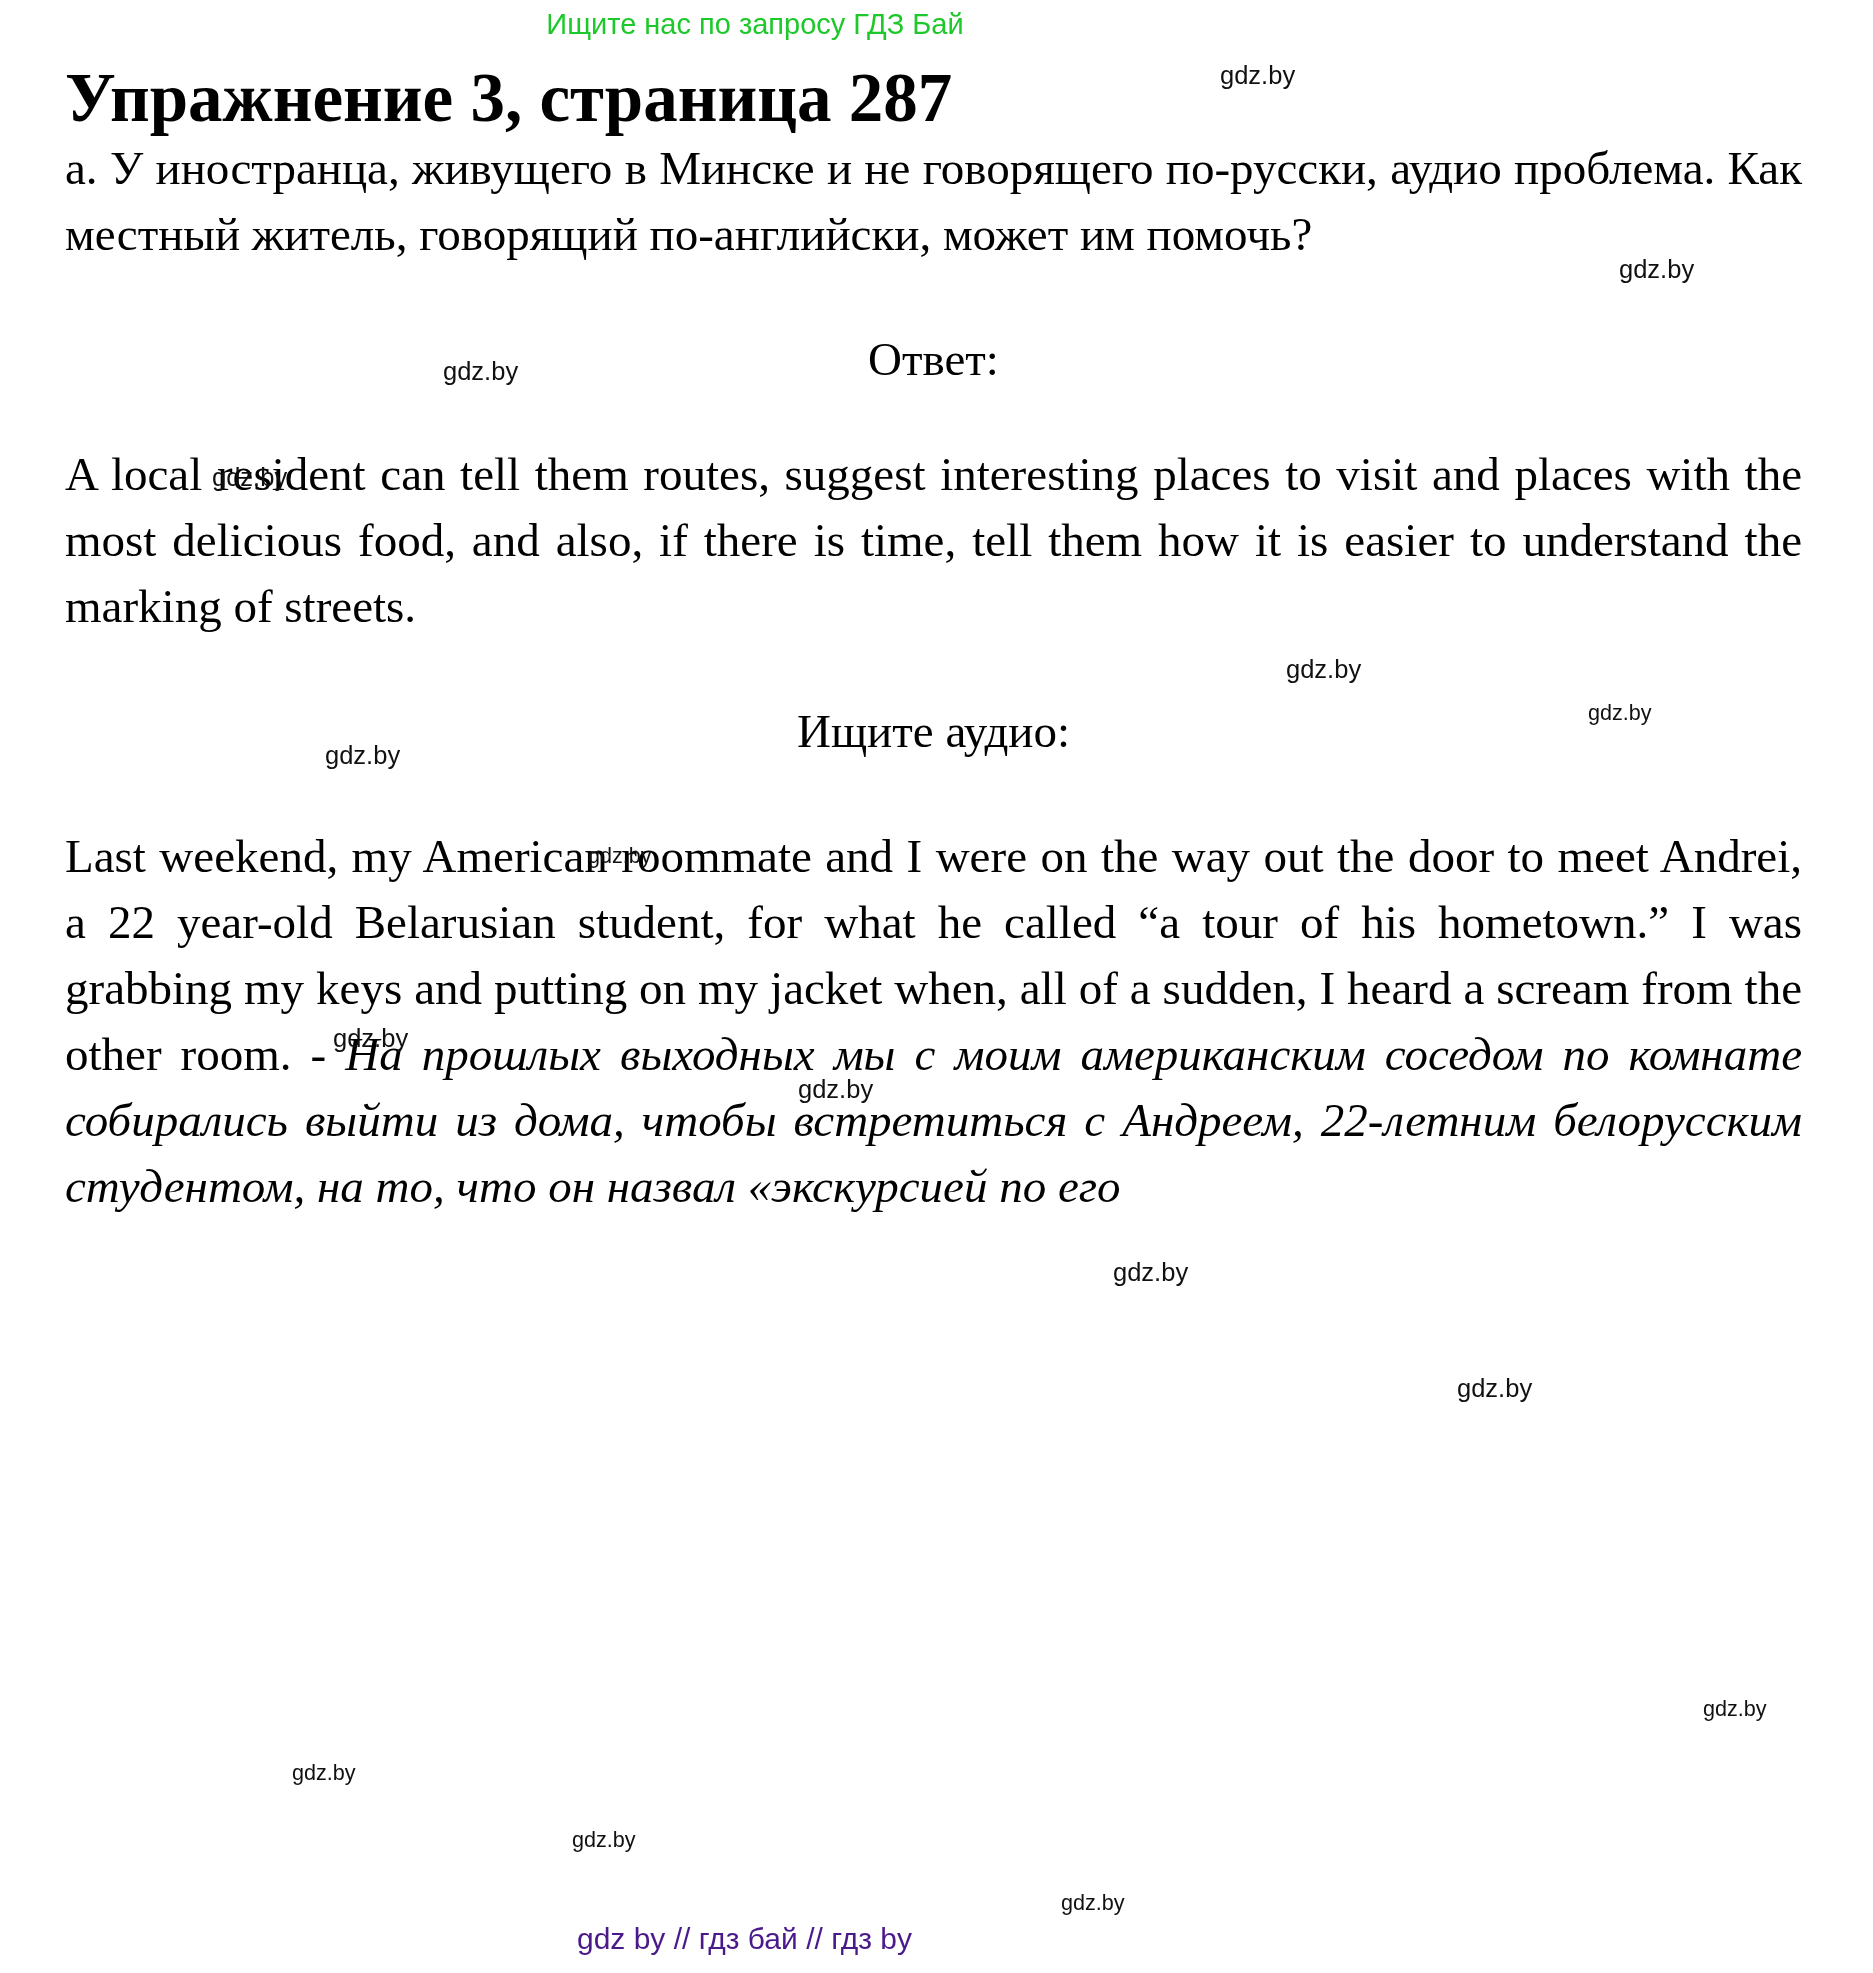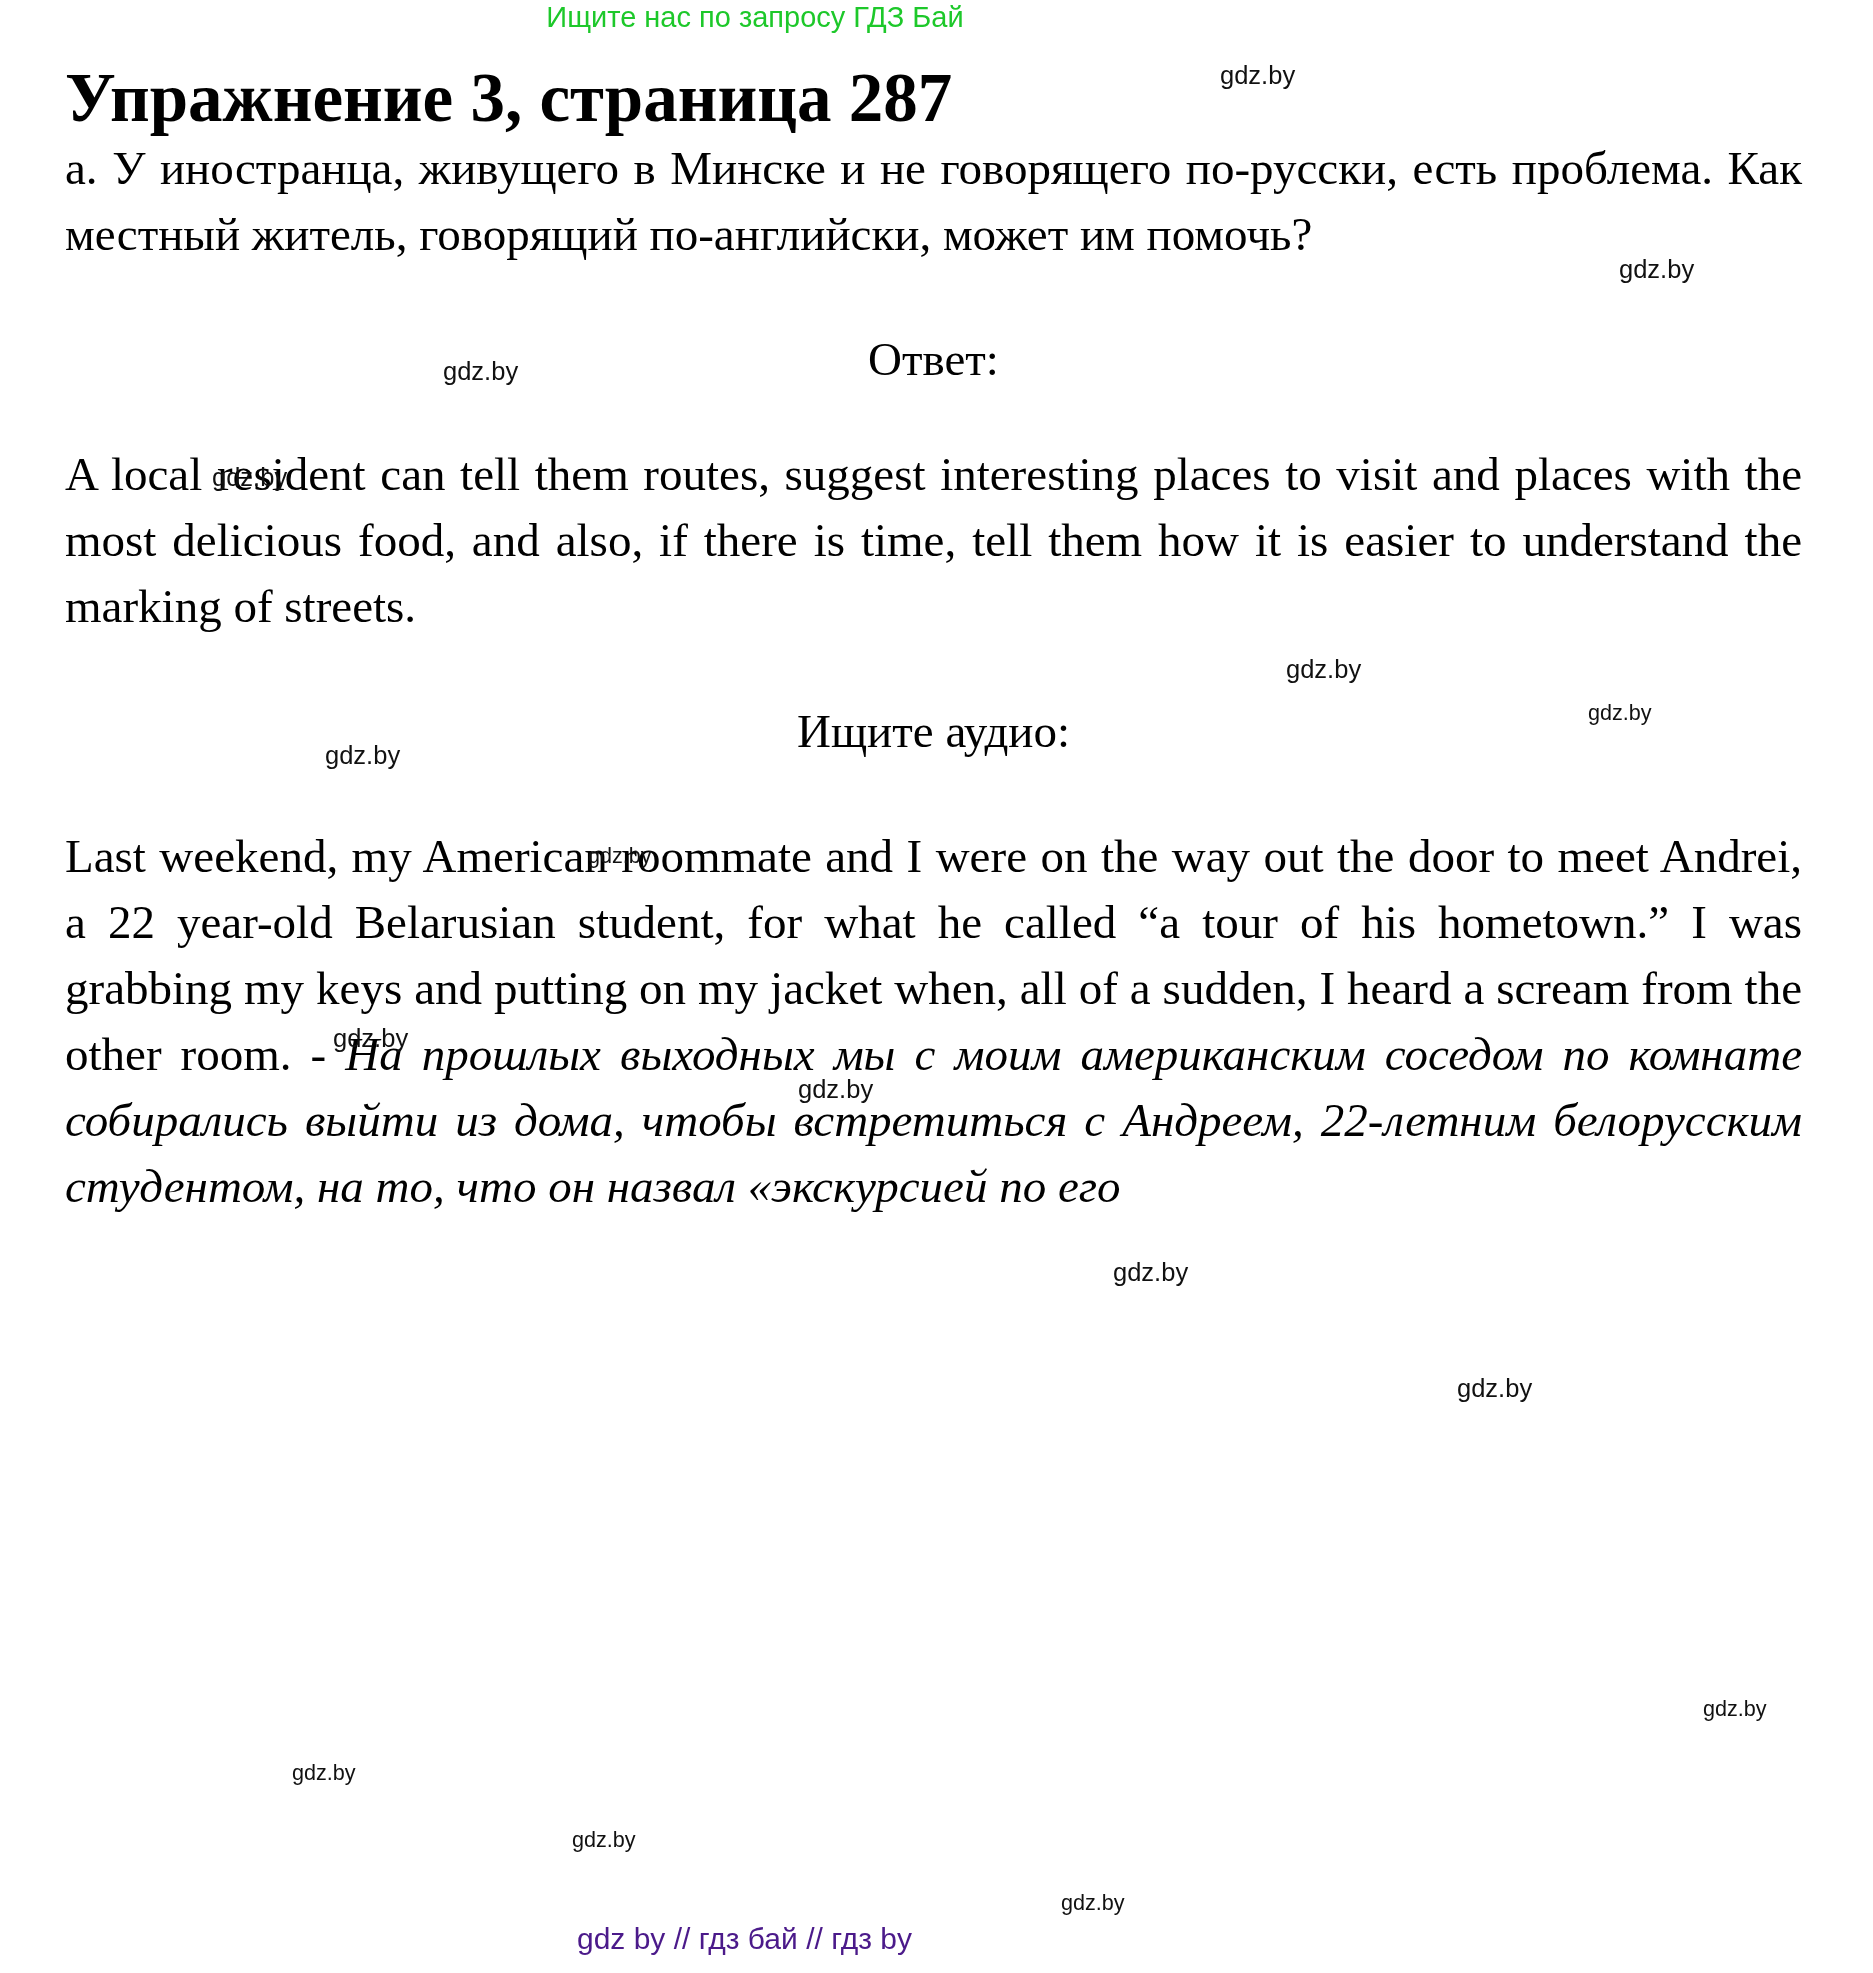--- a/index.html
+++ b/index.html
@@ -10,21 +10,21 @@
   body {
     width: 1873px;
     height: 1973px;
     position: relative;
     overflow: hidden;
     font-family: "Liberation Serif", "DejaVu Serif", serif;
     color: #000;
   }
   .banner-top {
     position: absolute;
-    top: 0;
+    top: 7px;
     left: 0;
     width: 1510px;
     text-align: center;
     font-family: "Liberation Sans", "DejaVu Sans", sans-serif;
     font-size: 29px;
     color: #1dc82a;
     line-height: 35px;
   }
   .banner-bottom {
     position: absolute;
@@ -74,21 +74,21 @@
   }
   .wm.small { font-size: 21.6px; }
 </style>
 </head>
 <body>
 
 <div class="banner-top">Ищите нас по запросу ГДЗ Бай</div>
 
 <div class="content">
   <h1 class="title">Упражнение 3, страница 287</h1>
-  <p class="para gap-after">a. У иностранца, живущего в Минске и не говорящего по-русски, есть проблема. Как местный житель, говорящий по-английски, может им помочь?</p>
+  <p class="para gap-after">a. У иностранца, живущего в Минске и не говорящего по-русски, аудио проблема. Как местный житель, говорящий по-английски, может им помочь?</p>
   <p class="label" style="margin-bottom:49px;">Ответ:</p>
   <p class="para gap-after">A local resident can tell them routes, suggest interesting places to visit and places with the most delicious food, and also, if there is time, tell them how it is easier to understand the marking of streets.</p>
   <p class="label" style="margin-bottom:59px;">Ищите аудио:</p>
   <p class="para"><span>Last weekend, my American roommate and I were on the way out the door to meet Andrei, a 22 year-old Belarusian student, for what he called “a tour of his hometown.” I was grabbing my keys and putting on my jacket when, all of a sudden, I heard a scream from the other room. - </span><span class="italic">На прошлых выходных мы с моим американским соседом по комнате собирались выйти из дома, чтобы встретиться с Андреем, 22-летним белорусским студентом, на то, что он назвал «экскурсией по его</span></p>
 </div>
 
 <span class="wm" style="left:1220px;top:61px;">gdz.by</span>
 <span class="wm" style="left:1619px;top:255px;">gdz.by</span>
 <span class="wm" style="left:443px;top:357px;">gdz.by</span>
 <span class="wm" style="left:212px;top:463px;">gdz.by</span>

